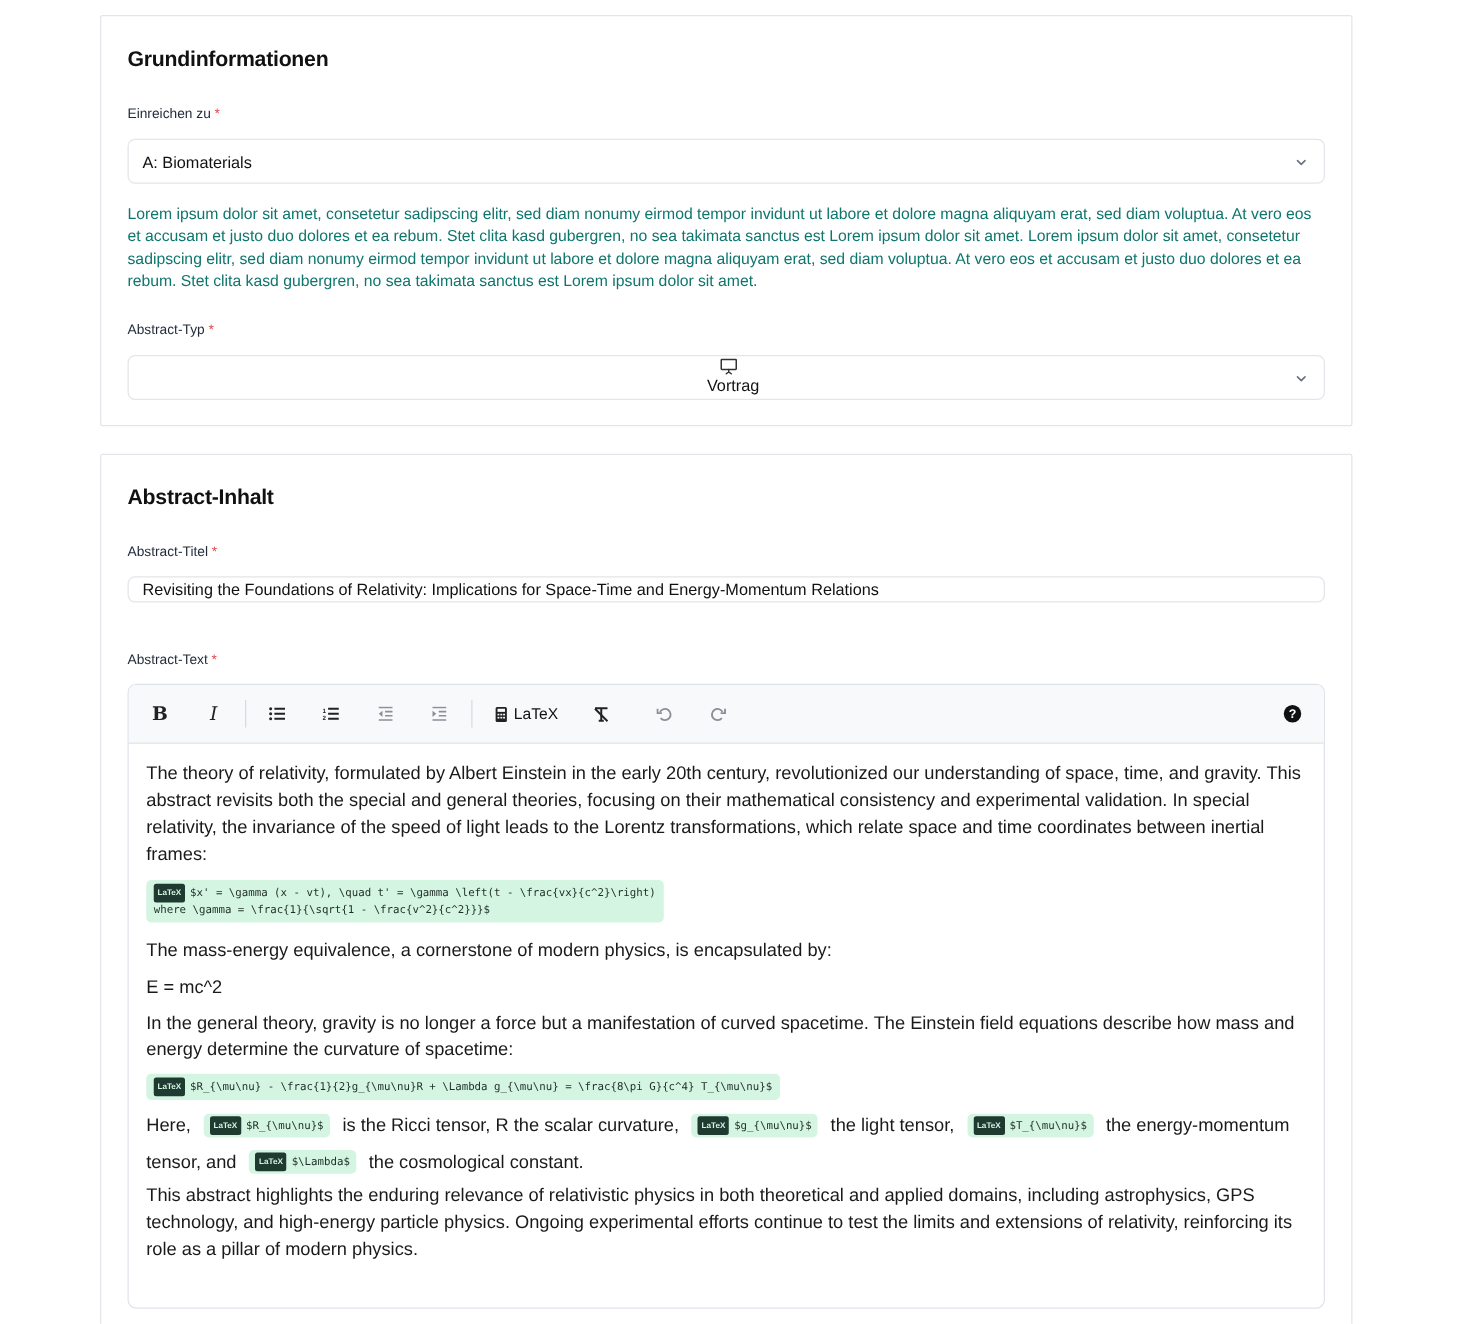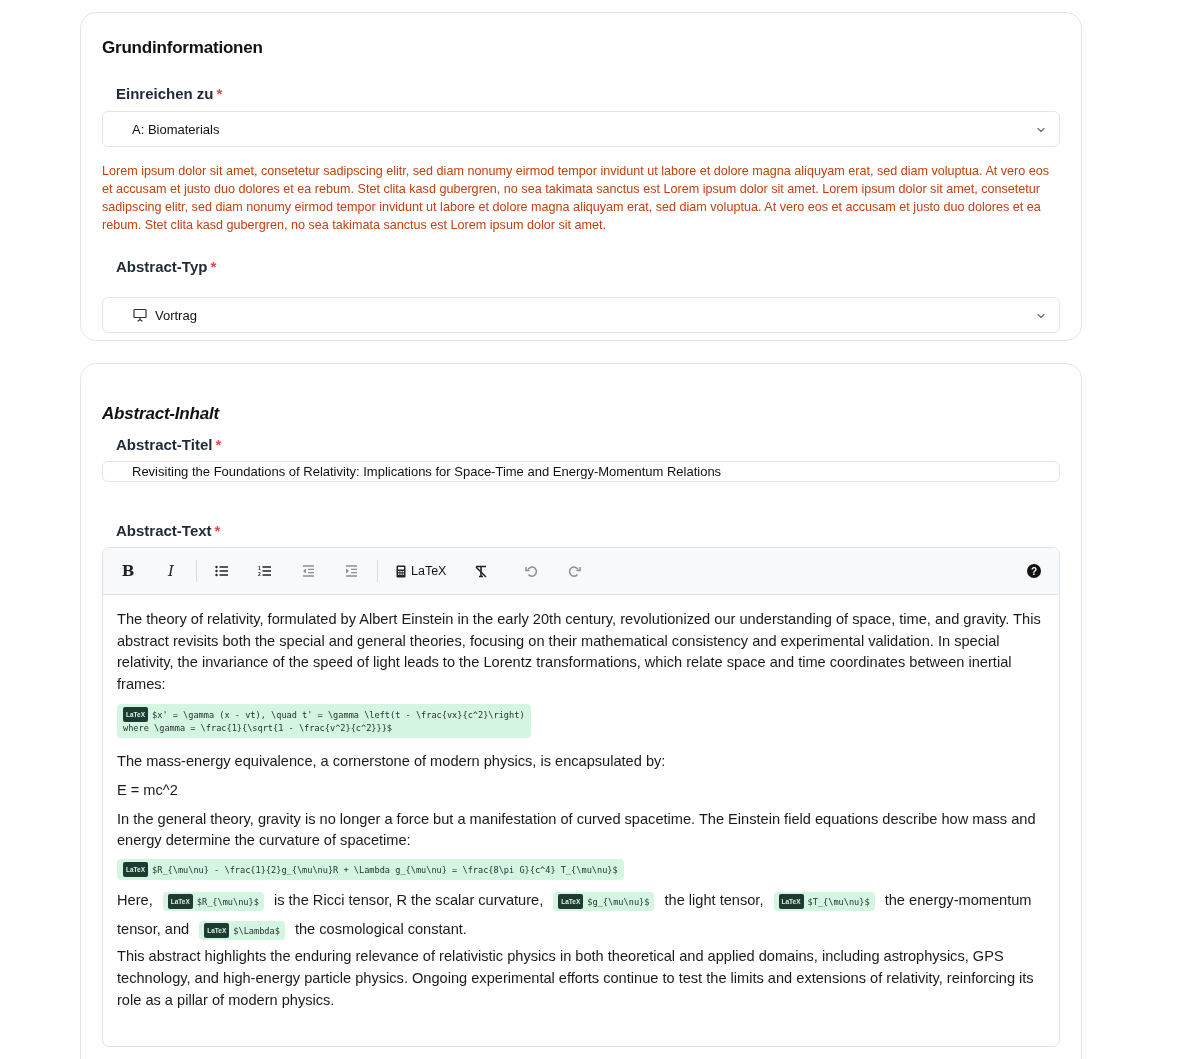--- a/index.html
+++ b/index.html
@@ -1,40 +1,40 @@
 <!DOCTYPE html>
 <html><head>
 <meta charset="utf-8">
 <style>
   * { box-sizing: border-box; margin: 0; padding: 0; }
   html, body { width: 1187px; height: 1059px; overflow: hidden; background: #ffffff; }
   body { font-family: "Liberation Sans", "DejaVu Sans", sans-serif; color: #111827; position: relative; }
 
   .card {
     position: absolute; left: 80px; width: 1002px;
-    border: 1px solid #e2e5ea; border-radius: 16px; background: #fff;
+    border: 1px solid #e2e5ea; border-radius: 2px; background: #fff;
   }
   .card-1 { top: 12px; height: 329px; }
   .card-2 { top: 363px; height: 720px; }
 
   .card-title { position: absolute; left: 21px; font-size: 17px; font-weight: 700; color: #111; letter-spacing: -0.2px; }
-  .label { position: absolute; left: 35px; font-size: 15px; font-weight: 700; color: #1f2937; }
+  .label { position: absolute; left: 21px; font-size: 11px; font-weight: 400; color: #1f2937; }
   .label .req { color: #e5484d; margin-left: 3px; }
 
   .select, .text-input {
     position: absolute; left: 21px; width: 958px; height: 36px;
     border: 1px solid #e2e5ea; border-radius: 6px; background: #fff;
-    display: flex; align-items: center; padding-left: 29px; font-size: 13px; color: #111;
+    display: flex; align-items: center; padding-left: 11px; font-size: 13px; color: #111;
   }
   .select .chev { position: absolute; right: 12px; top: 12px; width: 12px; height: 12px; }
   .select .type-icon { width: 16px; height: 16px; margin-right: 7px; display: inline-flex; }
 
   .desc {
     position: absolute; left: 21px; top: 149px; width: 960px;
-    font-size: 12.6px; line-height: 18px; color: #c2410c;
+    font-size: 12.6px; line-height: 18px; color: #0f766e;
   }
 
   .editor {
     position: absolute; left: 21px; top: 183px; width: 958px; height: 500px;
     border: 1px solid #dfe3e9; border-radius: 7px; overflow: hidden; background: #fff;
   }
   .toolbar {
     height: 47px; background: #f8f9fb; border-bottom: 1px solid #dfe3e9;
     position: relative;
   }
@@ -77,36 +77,36 @@
     <svg class="chev" viewBox="0 0 12 12">
         <path d="M3 4.5 L6 7.5 L9 4.5" fill="none" stroke="#6b7280" stroke-width="1.3" stroke-linecap="round" stroke-linejoin="round"></path>
       </svg>
   </div>
 
   <p class="desc">Lorem ipsum dolor sit amet, consetetur sadipscing elitr, sed diam nonumy eirmod tempor invidunt ut labore et dolore magna aliquyam erat, sed diam voluptua. At vero eos et accusam et justo duo dolores et ea rebum. Stet clita kasd gubergren, no sea takimata sanctus est Lorem ipsum dolor sit amet. Lorem ipsum dolor sit amet, consetetur sadipscing elitr, sed diam nonumy eirmod tempor invidunt ut labore et dolore magna aliquyam erat, sed diam voluptua. At vero eos et accusam et justo duo dolores et ea rebum. Stet clita kasd gubergren, no sea takimata sanctus est Lorem ipsum dolor sit amet.</p>
 
   <label class="label" style="top:245px;">
     <span>Abstract-Typ</span><span class="req">*</span>
   </label>
-  <div class="select" style="top:284px;">
+  <div class="select" style="top:271px;flex-direction:column;">
     <span class="type-icon">
       <svg viewBox="0 0 16 16" width="16" height="16">
           <rect x="2" y="2.5" width="12" height="8" rx="0.5" fill="none" stroke="#333" stroke-width="1.2"></rect>
           <path d="M8 10.5 V12.5 M6 14 L8 12.5 L10 14" fill="none" stroke="#333" stroke-width="1.2" stroke-linecap="round"></path>
         </svg>
     </span>
     <span>Vortrag</span>
     <svg class="chev" viewBox="0 0 12 12">
         <path d="M3 4.5 L6 7.5 L9 4.5" fill="none" stroke="#6b7280" stroke-width="1.3" stroke-linecap="round" stroke-linejoin="round"></path>
       </svg>
   </div>
 </section>
 
 <section class="card card-2">
-  <h2 class="card-title" style="top:40px;font-style:italic;">Abstract-Inhalt</h2>
+  <h2 class="card-title" style="top:24px;">Abstract-Inhalt</h2>
 
   <label class="label" style="top:72px;">
     <span>Abstract-Titel</span><span class="req">*</span>
   </label>
   <div class="text-input" style="top:97px; height:21px;">
     <span>Revisiting the Foundations of Relativity: Implications for Space-Time and Energy-Momentum Relations</span>
   </div>
 
   <label class="label" style="top:158px;text-align:center;">
     <span>Abstract-Text</span><span class="req">*</span>

